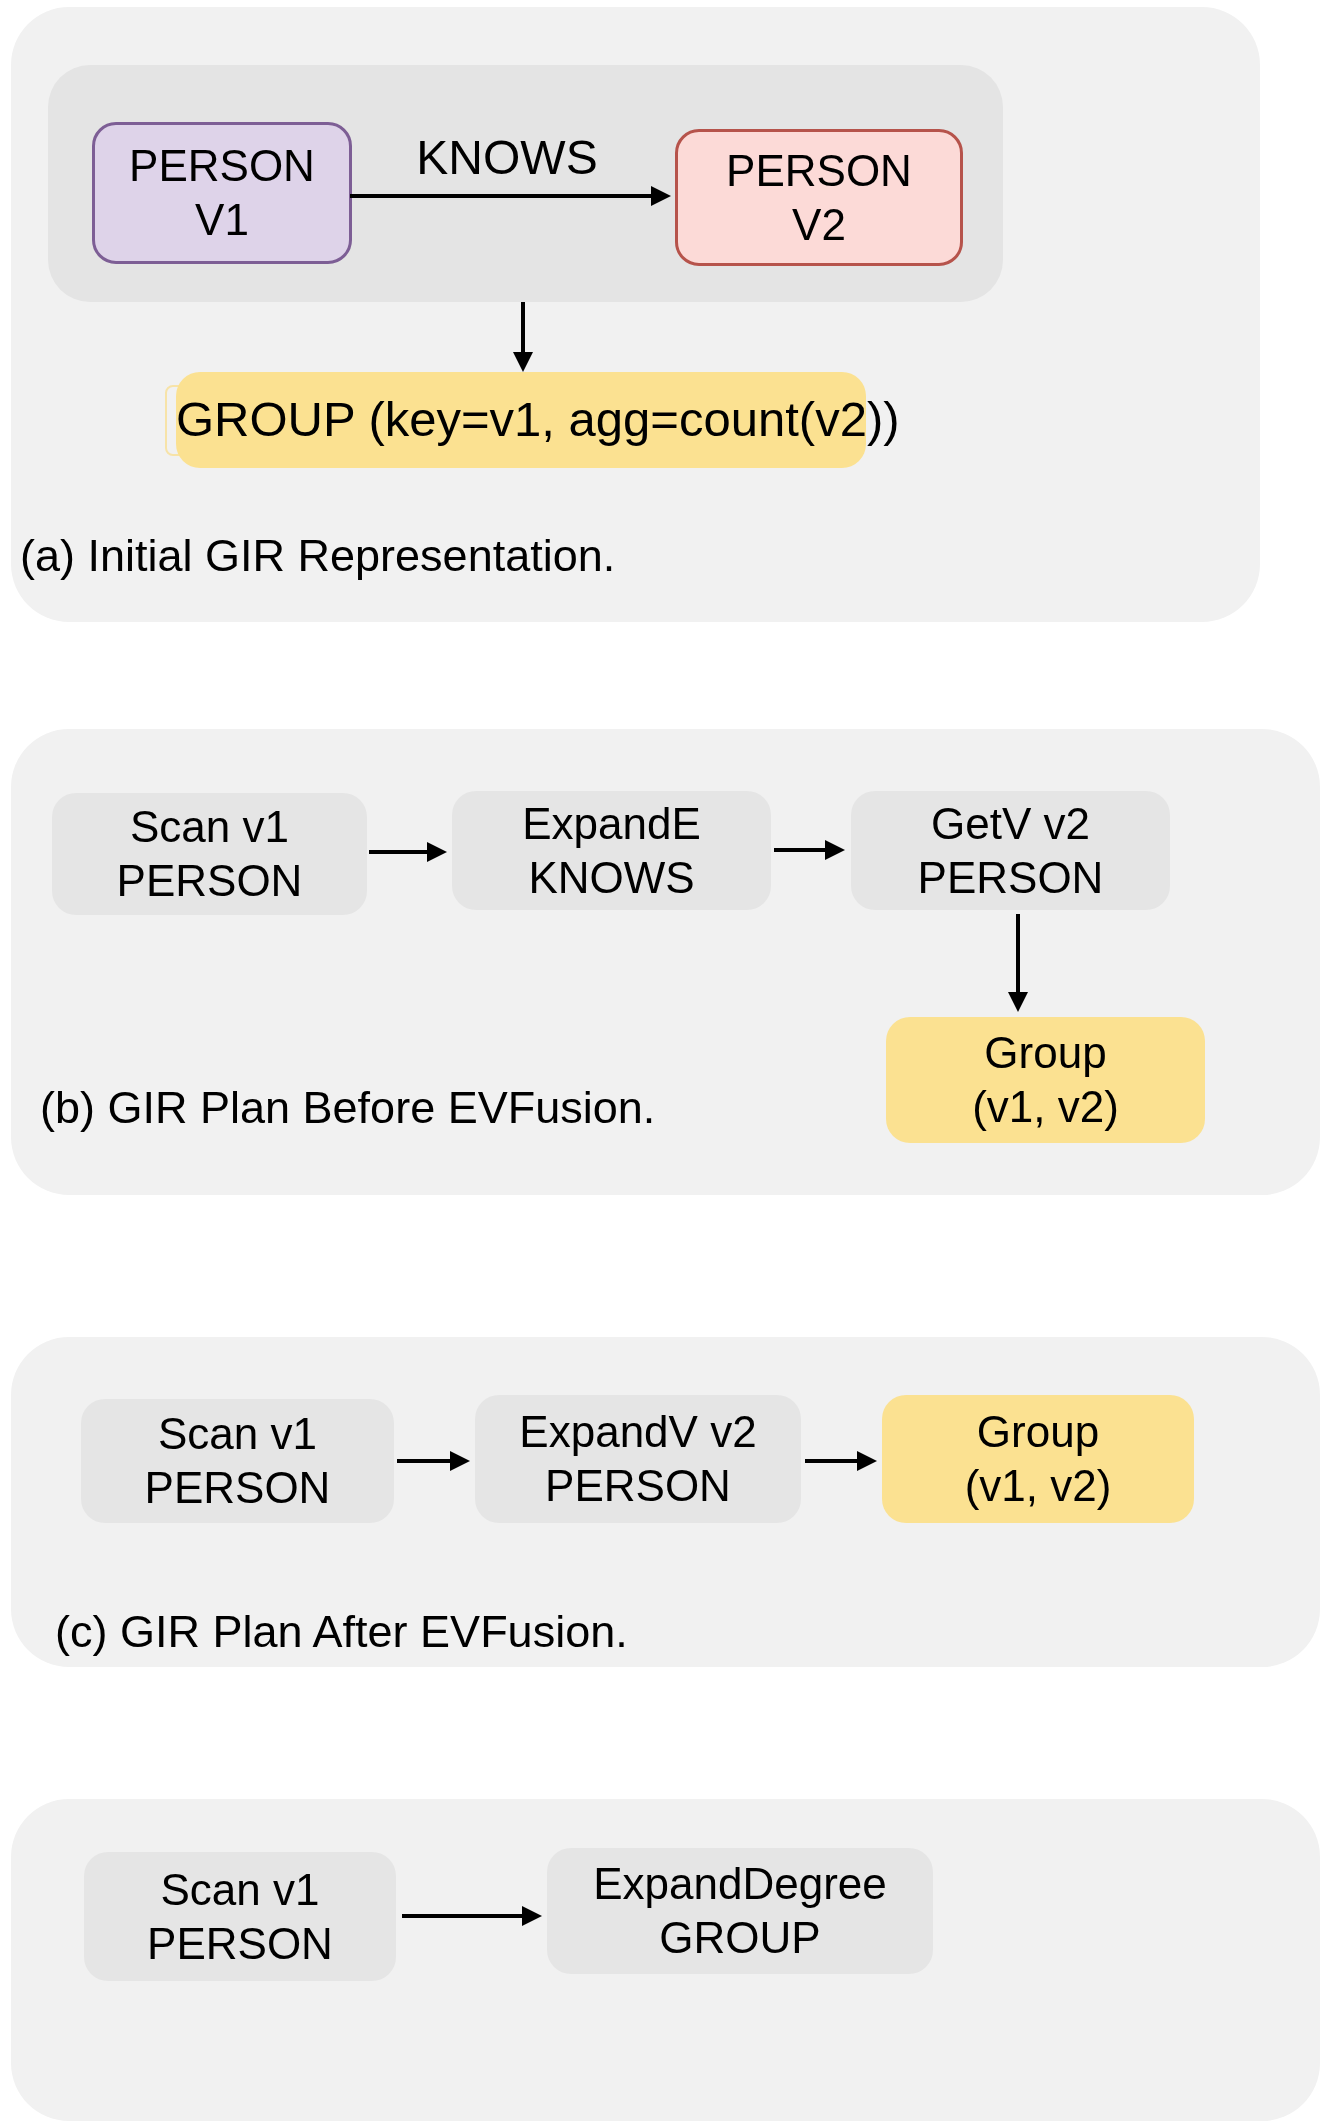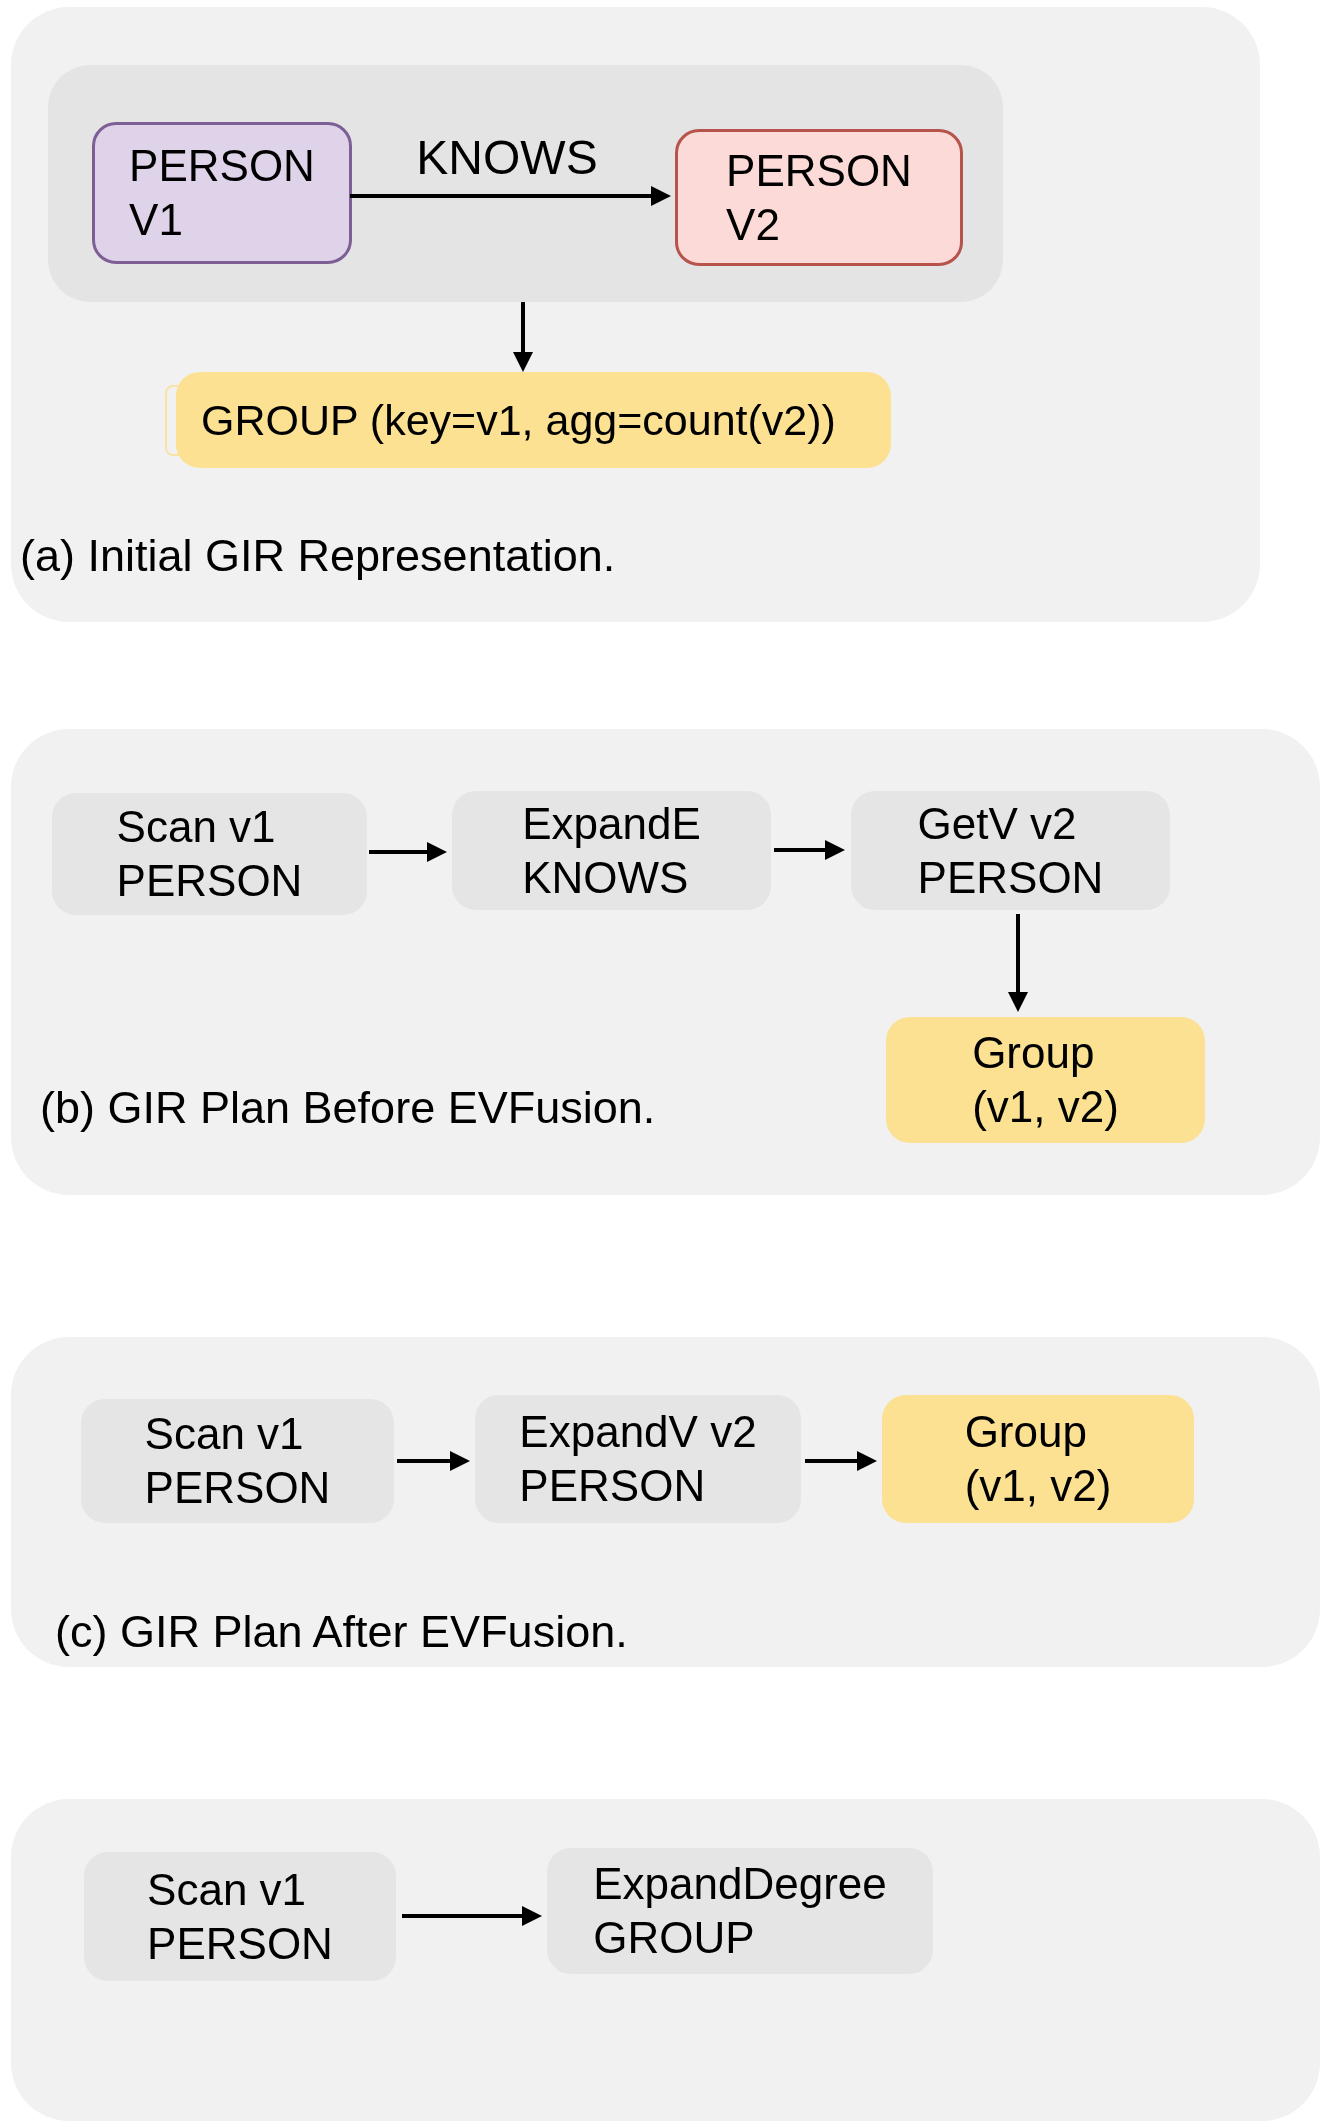--- a/index.html
+++ b/index.html
@@ -24,42 +24,43 @@
   .inner-container {
     position: absolute;
     background: var(--inner_bg, #e4e4e4);
     border-radius: 42px;
   }
   .node {
     position: absolute;
     display: flex;
     align-items: center;
     justify-content: center;
+    text-align: center;
     white-space: pre-line;
     font-size: 44px;
     line-height: 1.22;
     border-radius: 24px;
     background: var(--node_bg, #e5e5e5);
   }
   .node.purple {
     background: var(--purple_fill, #ded3e9);
     border: 3px solid var(--purple_border, #7d5e95);
   }
   .node.pink {
     background: var(--pink_fill, #fcdad7);
     border: 3px solid var(--pink_border, #b6534b);
   }
   .node.yellow {
     background: var(--yellow_fill, #fbe191);
   }
   .node.left-align {
     justify-content: flex-start;
     text-align: right;
-    padding-left: 25px;
-    font-size: 43px;
+    padding-left: 0;
+    font-size: 49px;
     white-space: nowrap;
   }
   .edge-label {
     position: absolute;
     font-size: 48px;
     text-align: center;
     line-height: 1;
   }
   .caption {
     position: absolute;

